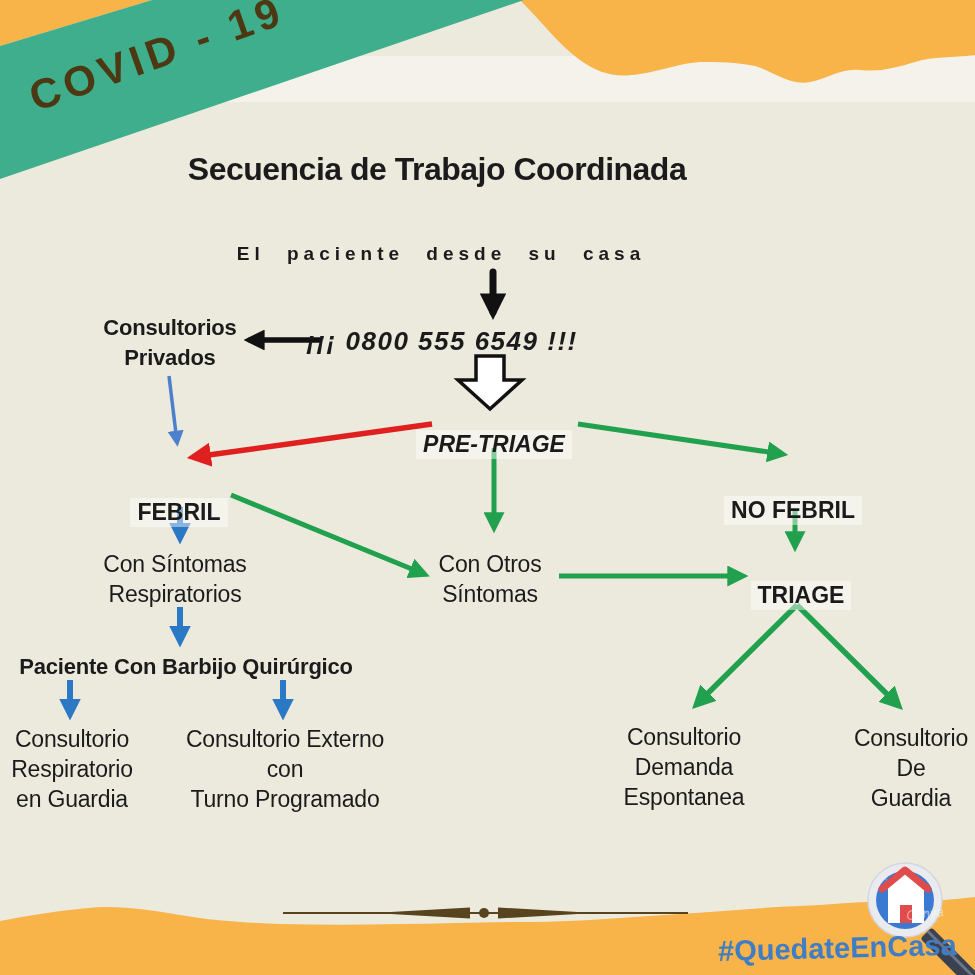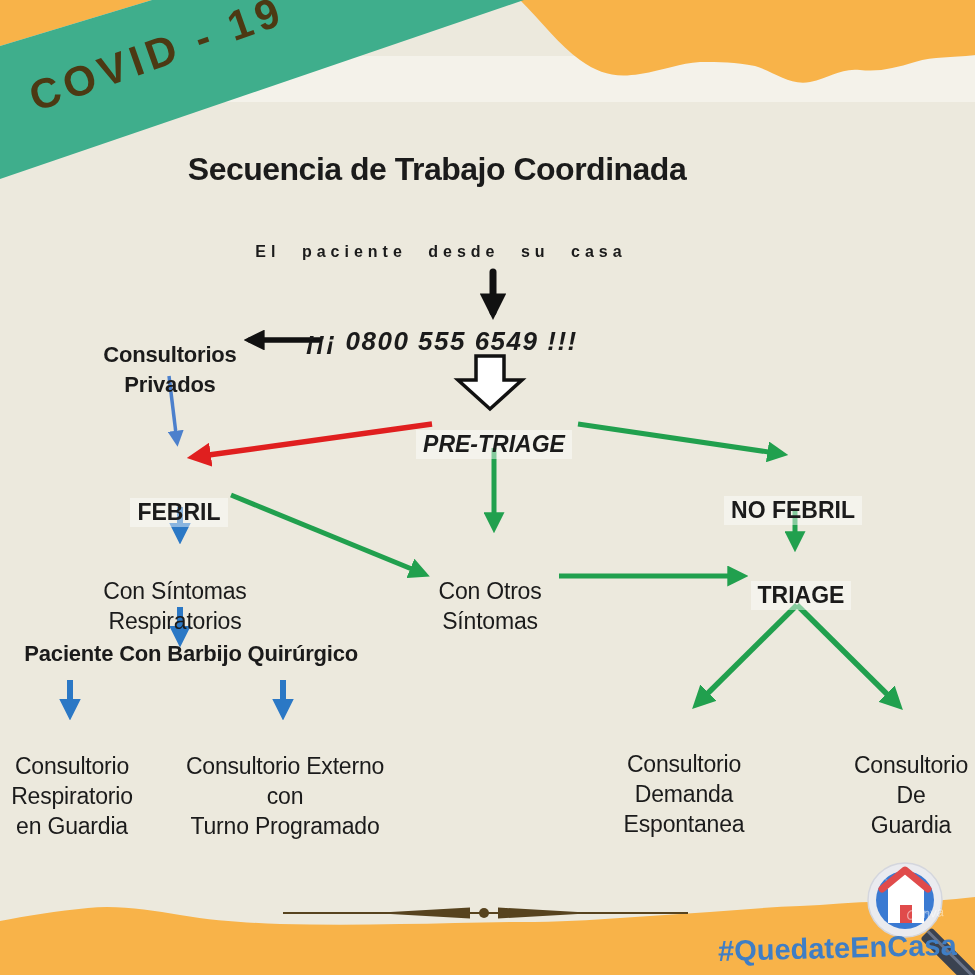--- a/index.html
+++ b/index.html
@@ -12,30 +12,30 @@
   html,body{margin:0;padding:0;background:#888;}
   .page{
     position:relative;width:975px;height:975px;overflow:hidden;
     background:var(--bg,#ECE9DD);
     font-family:"Liberation Sans","DejaVu Sans",sans-serif;color:var(--ink,#1b1b1b);
   }
   svg.layer{position:absolute;left:0;top:0;width:975px;height:975px;}
   .layer0{z-index:0;} .layer1{z-index:2;}
   .txt{position:absolute;text-align:center;white-space:pre-line;z-index:3;}
   .b{font-weight:bold;}
-  .node{font-size:23px;line-height:30px;letter-spacing:-0.2px;margin-top:27px;}
+  .node{font-size:23px;line-height:30px;letter-spacing:-0.2px;}
   .flowtag{display:inline-block;background:rgba(255,255,255,.45);padding:1px 7px;
     font-weight:bold;font-size:23px;letter-spacing:0;}
   .ribbon-label{
     font-size:42px;font-weight:bold;letter-spacing:5px;color:var(--brown-dark,#4C3913);
     transform:rotate(-19.5deg);z-index:1;
   }
   .title{font-size:32px;font-weight:bold;letter-spacing:-0.5px;}
   .subtitle{font-size:23px;font-weight:bold;}
-  .lead{font-size:16px;font-weight:bold;letter-spacing:5px;word-spacing:12px;}
+  .lead{font-size:19px;font-weight:bold;letter-spacing:5px;word-spacing:12px;}
   .hotline{font-size:26px;font-weight:bold;letter-spacing:1.5px;white-space:pre;font-style:italic;}
   .hospital{font-size:24px;font-weight:bold;color:var(--brown,#57431E);white-space:pre;letter-spacing:0.5px;}
   .hashtag{font-size:29px;font-weight:bold;color:var(--hashtag-blue,#3F7EC5);transform:rotate(-1.5deg);}
   .watermark{font-size:13px;font-style:italic;color:rgba(255,255,255,.5);z-index:4;transform:rotate(-6deg);}
 </style>
 </head>
 <body>
 
 <div class="page">
 
@@ -145,21 +145,21 @@
   </div>
   <div class="txt" style="left:731px;top:563px;width:140px;">
     <span class="flowtag">TRIAGE</span>
   </div>
 
   <div class="txt node" style="left:75px;top:549px;width:200px;">Con Síntomas
 Respiratorios</div>
   <div class="txt node" style="left:410px;top:549px;width:160px;">Con Otros
 Síntomas</div>
 
-  <div class="txt node b" style="left:14px;top:612px;width:344px;font-size:22px;text-align:right;">Paciente Con Barbijo Quirúrgico</div>
+  <div class="txt node b" style="left:14px;top:652px;width:344px;font-size:22px;">Paciente Con Barbijo Quirúrgico</div>
 
   <div class="txt node" style="left:-18px;top:724px;width:180px;">Consultorio
 Respiratorio
 en Guardia</div>
   <div class="txt node" style="left:155px;top:724px;width:260px;">Consultorio Externo
 con
 Turno Programado</div>
   <div class="txt node" style="left:584px;top:722px;width:200px;">Consultorio
 Demanda
 Espontanea</div>

